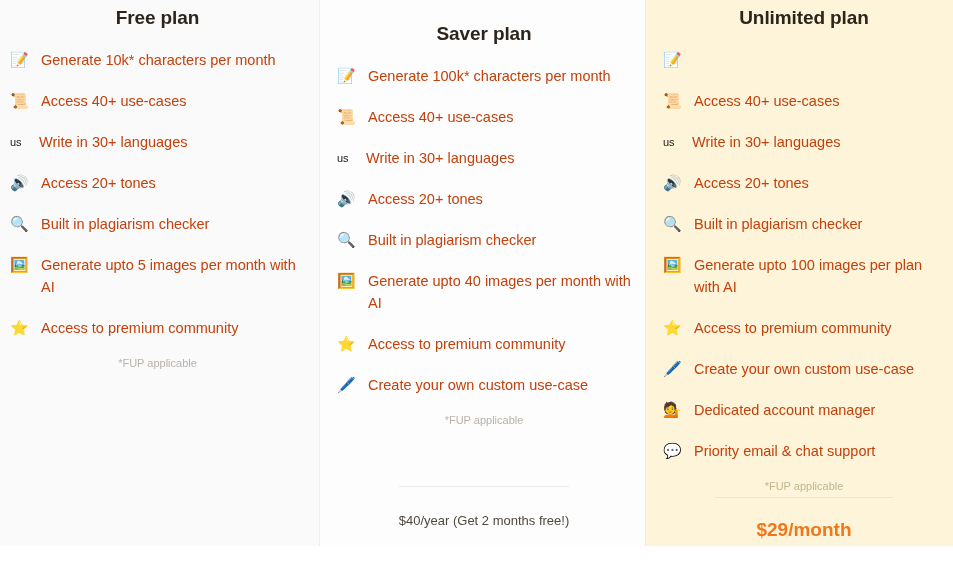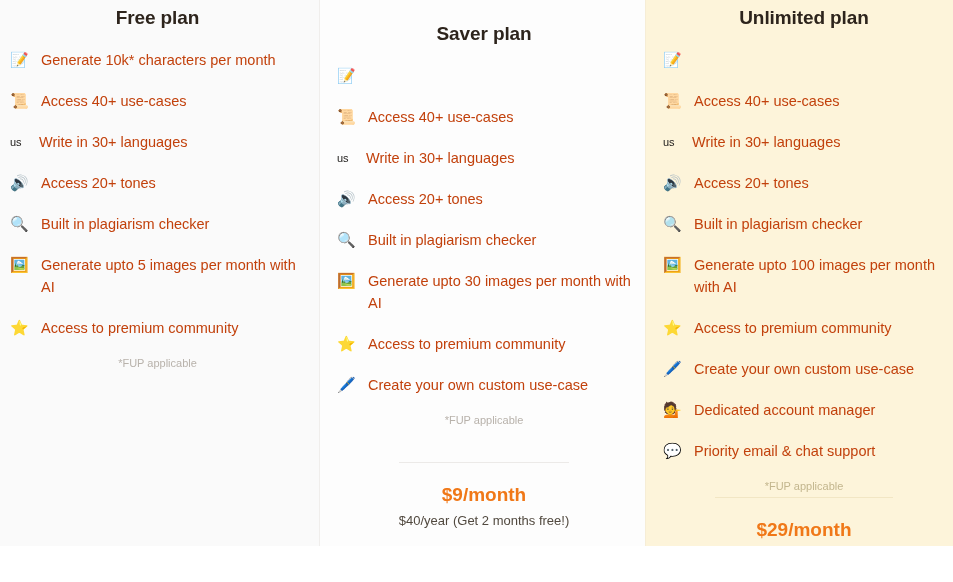--- a/index.html
+++ b/index.html
@@ -200,54 +200,54 @@
       </ul>
     <div class="fup-note">*FUP applicable</div>
     <div class="spacer"></div>
   </div>
 
   <div class="plan-col col-saver">
     <h2 class="plan-title">Saver plan</h2>
     <ul class="feature-list">
         <li class="feature-item">
           <span class="feature-icon">📝</span>
+          <span class="feature-text">Generate 100k* characters per month</span>
         </li>
         <li class="feature-item">
           <span class="feature-icon">📜</span>
           <span class="feature-text">Access 40+ use-cases</span>
         </li>
         <li class="feature-item">
           <span class="feature-icon flag-icon">us</span>
           <span class="feature-text">Write in 30+ languages</span>
         </li>
         <li class="feature-item">
           <span class="feature-icon">🔊</span>
           <span class="feature-text">Access 20+ tones</span>
         </li>
         <li class="feature-item">
           <span class="feature-icon">🔍</span>
           <span class="feature-text">Built in plagiarism checker</span>
         </li>
         <li class="feature-item">
           <span class="feature-icon">🖼️</span>
-          <span class="feature-text">Generate upto 30 images per month with AI</span>
+          <span class="feature-text">Generate upto 40 images per month with AI</span>
         </li>
         <li class="feature-item">
           <span class="feature-icon">⭐</span>
           <span class="feature-text">Access to premium community</span>
         </li>
         <li class="feature-item">
           <span class="feature-icon">🖊️</span>
           <span class="feature-text">Create your own custom use-case</span>
         </li>
       </ul>
     <div class="fup-note">*FUP applicable</div>
     <div class="spacer"></div>
     <div class="price-footer">
-      <div class="price-main">$9/month</div>
       <div class="price-sub">
         <span>$40/year</span>
         <span class="promo">(Get 2 months free!)</span>
       </div>
     </div>
   </div>
 
   <div class="plan-col col-unlimited">
     <h2 class="plan-title">Unlimited plan</h2>
     <ul class="feature-list">
@@ -265,21 +265,21 @@
         <li class="feature-item">
           <span class="feature-icon">🔊</span>
           <span class="feature-text">Access 20+ tones</span>
         </li>
         <li class="feature-item">
           <span class="feature-icon">🔍</span>
           <span class="feature-text">Built in plagiarism checker</span>
         </li>
         <li class="feature-item">
           <span class="feature-icon">🖼️</span>
-          <span class="feature-text">Generate upto 100 images per month with AI</span>
+          <span class="feature-text">Generate upto 100 images per plan with AI</span>
         </li>
         <li class="feature-item">
           <span class="feature-icon">⭐</span>
           <span class="feature-text">Access to premium community</span>
         </li>
         <li class="feature-item">
           <span class="feature-icon">🖊️</span>
           <span class="feature-text">Create your own custom use-case</span>
         </li>
         <li class="feature-item">

